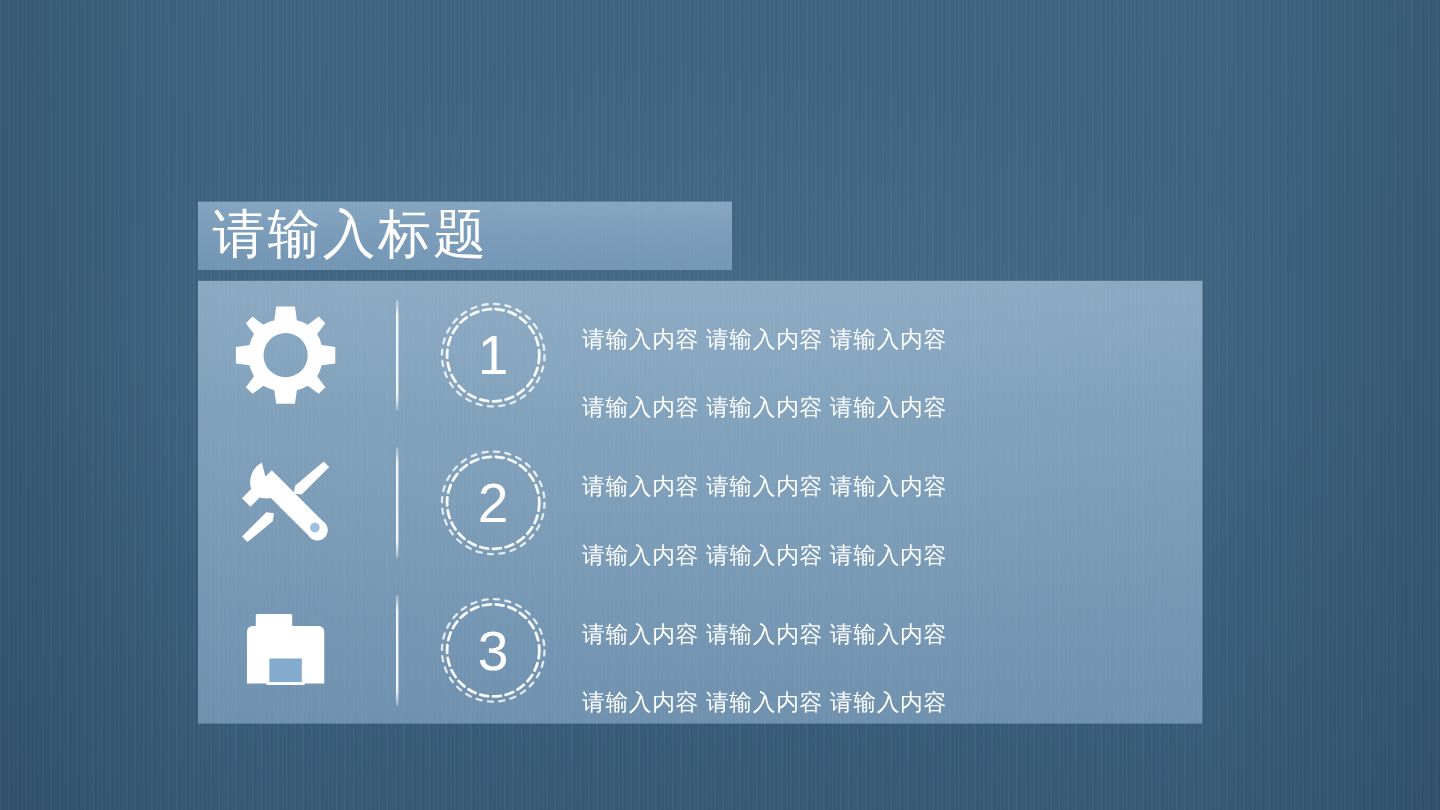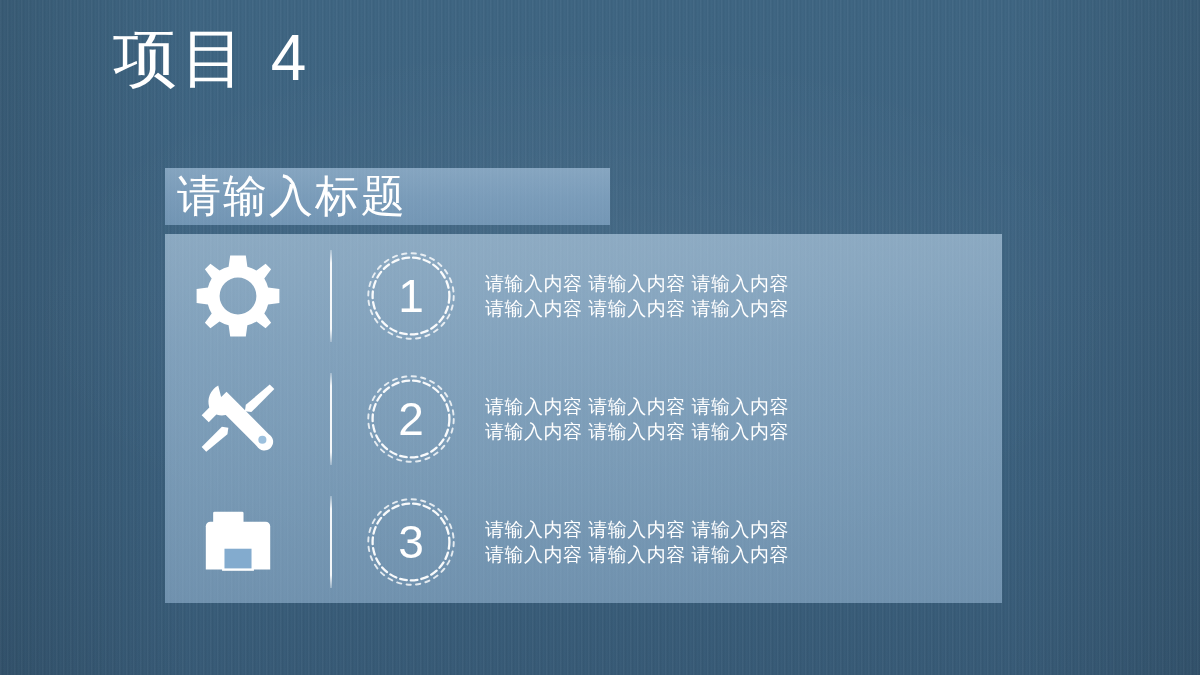--- a/index.html
+++ b/index.html
@@ -172,28 +172,28 @@
     flex: 1 1 auto;
     padding-left: 14px;
   }
   .text-line {
     font-size: 19px;
     line-height: 25px;
     color: #ffffff;
     font-weight: 400;
     letter-spacing: 0.5px;
     white-space: nowrap;
+    margin-top: 32px;
   }
 </style>
 </head>
 <body>
 
 <div id="slide">
 
-  <div class="slide-title">项目 4</div>
 
   <div class="subtitle-banner"></div>
   <div class="subtitle-text">请输入标题</div>
 
   <div class="content-panel"></div>
 
   <div class="rows">
 
     <div class="row">
       <div class="icon-cell">

